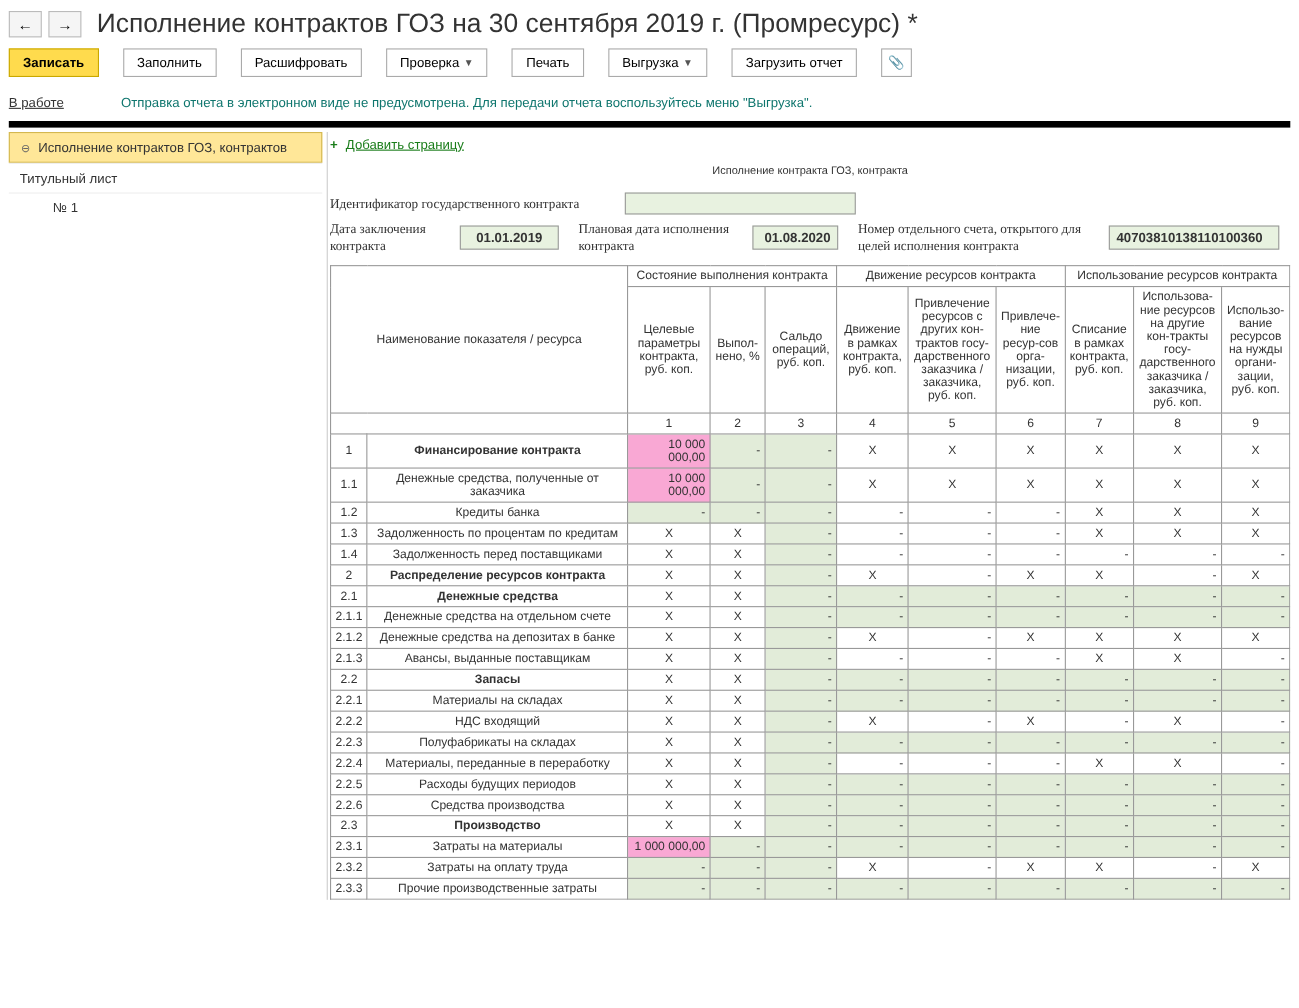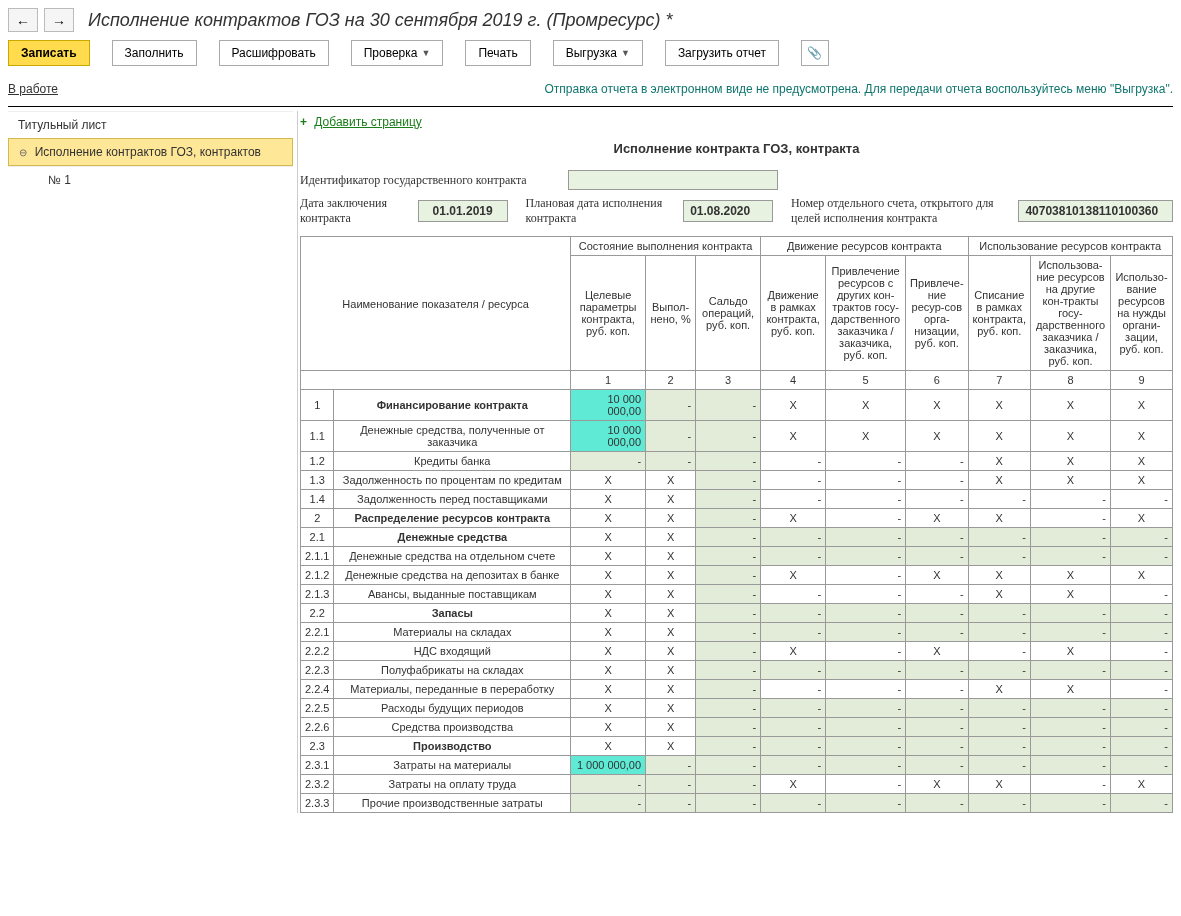--- a/index.html
+++ b/index.html
@@ -15,21 +15,21 @@
 .nav-btn {
   width: 30px; height: 24px;
   border: 1px solid #bbb;
   background: #f5f5f5;
   cursor: pointer;
   display: inline-flex;
   align-items: center;
   justify-content: center;
   font-size: 14px;
 }
-.page-title { font-size: 18px; font-weight: normal; margin-left: 8px; font-style: italic; }
+.page-title { font-size: 24px; font-weight: normal; margin-left: 8px; }
 .toolbar { display: flex; align-items: center; gap: 22px; margin-bottom: 10px; }
 .btn {
   border: 1px solid #aaa;
   background: #fff;
   padding: 4px 12px;
   cursor: pointer;
   font-size: 12px;
   height: 26px;
   display: inline-flex;
   align-items: center;
@@ -43,43 +43,42 @@
 .btn-attach {
   width: 28px;
   padding: 0;
   justify-content: center;
 }
 .caret { font-size: 9px; color: #555; }
 .status-row {
   display: flex;
   gap: 52px;
   padding: 6px 0 10px 0;
-  border-bottom: 1px solid #000000;
+  border-bottom: 6px solid #000000;
   margin-bottom: 4px;
-  justify-content: space-between;
 }
 .status-link { text-decoration: underline; color: #333; cursor: pointer; }
 .status-msg { color: #0f766e; }
 .main-layout { display: flex; gap: 4px; }
 .sidebar { width: 285px; flex-shrink: 0; }
 .tree-item {
   padding: 6px 10px;
   border-top: 1px solid #eee;
   cursor: pointer;
 }
 .tree-item.active {
   background: #ffe798;
   border: 1px solid #d4b850;
 }
 .tree-toggle { margin-right: 4px; color: #666; font-size: 10px; }
 .tree-child { padding-left: 40px; }
 .content { flex: 1; overflow: auto; border-left: 1px solid #ccc; padding-left: 2px;}
 .add-page { color: #1a7d1a; text-decoration: underline; cursor: pointer; padding: 4px; display: inline-block; }
 .add-page-plus { color: #1a7d1a; font-weight: bold; }
-.section-title { font-weight: bold; font-size: 13px; margin: 8px 0 14px 0; text-align: center; }
+.section-title { font-weight: normal; font-size: 10px; margin: 8px 0 14px 0; text-align: center; }
 .form-row { display: flex; align-items: center; gap: 8px; margin: 6px 0; }
 .form-row label { white-space: normal; font-family: Liberation Serif, serif; }
 .input-box {
   border: 1px solid #999;
   background: #e8f2e0;
   padding: 3px 6px;
   min-height: 20px;
   display: inline-block;
 }
 .input-box.wide { flex: 1; }
@@ -91,21 +90,21 @@
   vertical-align: middle;
 }
 table.data th { font-weight: normal; text-align: center; background: #fff; }
 table.data .grp-head { font-weight: normal; }
 table.data td.num { text-align: center; }
 table.data td.name { text-align: center; }
 table.data td.name.bold { font-weight: bold; }
 table.data td.cell-x { text-align: center; }
 table.data td.green { background: #e2ecd9; }
 table.data td.dgreen { background: #d0e0c4; }
-table.data td.val { text-align: right; background: #5eead4; }
+table.data td.val { text-align: right; background: #f9a8d4; }
 table.data td.dash { text-align: right; }
 .colnum-row td { text-align: center; font-size: 11px; }
 </style>
 </head>
 <body>
 
 <div class="top-bar">
   <button class="nav-btn">←</button>
   <button class="nav-btn">→</button>
   <span class="page-title">Исполнение контрактов ГОЗ на 30 сентября 2019 г. (Промресурс) *</span>
@@ -130,44 +129,44 @@
     </button>
 </div>
 
 <div class="status-row">
   <span class="status-link">В работе</span>
   <span class="status-msg">Отправка отчета в электронном виде не предусмотрена. Для передачи отчета воспользуйтесь меню "Выгрузка".</span>
 </div>
 
 <div class="main-layout">
   <div class="sidebar">
-    <div class="tree-item">Титульный лист</div>
     <div class="tree-item active">
       <span class="tree-toggle">⊖</span>
       <span>Исполнение контрактов ГОЗ, контрактов</span>
     </div>
+    <div class="tree-item">Титульный лист</div>
     <div class="tree-item tree-child">№ 1</div>
   </div>
 
   <div class="content">
     <div>
       <span class="add-page-plus">+</span>
       <span class="add-page">Добавить страницу</span>
     </div>
     <div class="section-title">Исполнение контракта ГОЗ, контракта</div>
 
     <div class="form-row">
       <label style="width:260px">Идентификатор государственного контракта</label>
       <span class="input-box" style="width:210px"></span>
     </div>
     <div class="form-row" style="gap:18px">
       <label style="width:100px">Дата заключения контракта</label>
       <span class="input-box" style="width:90px;text-align:center;font-weight:bold">01.01.2019</span>
       <label style="width:140px">Плановая дата исполнения контракта</label>
-      <span class="input-box" style="width:90px;text-align:left;font-weight:bold">01.08.2020</span>
+      <span class="input-box" style="width:78px;text-align:right;font-weight:bold">01.08.2020</span>
       <label style="width:210px">Номер отдельного счета, открытого для целей исполнения контракта</label>
       <span class="input-box" style="width:155px;font-weight:bold">40703810138110100360</span>
     </div>
 
     <table class="data">
       <thead>
         <tr>
           <th rowspan="2" colspan="2" style="width:220px">Наименование показателя / ресурса</th>
           <th colspan="3" class="grp-head">Состояние выполнения контракта</th>
           <th colspan="3" class="grp-head">Движение ресурсов контракта</th>

